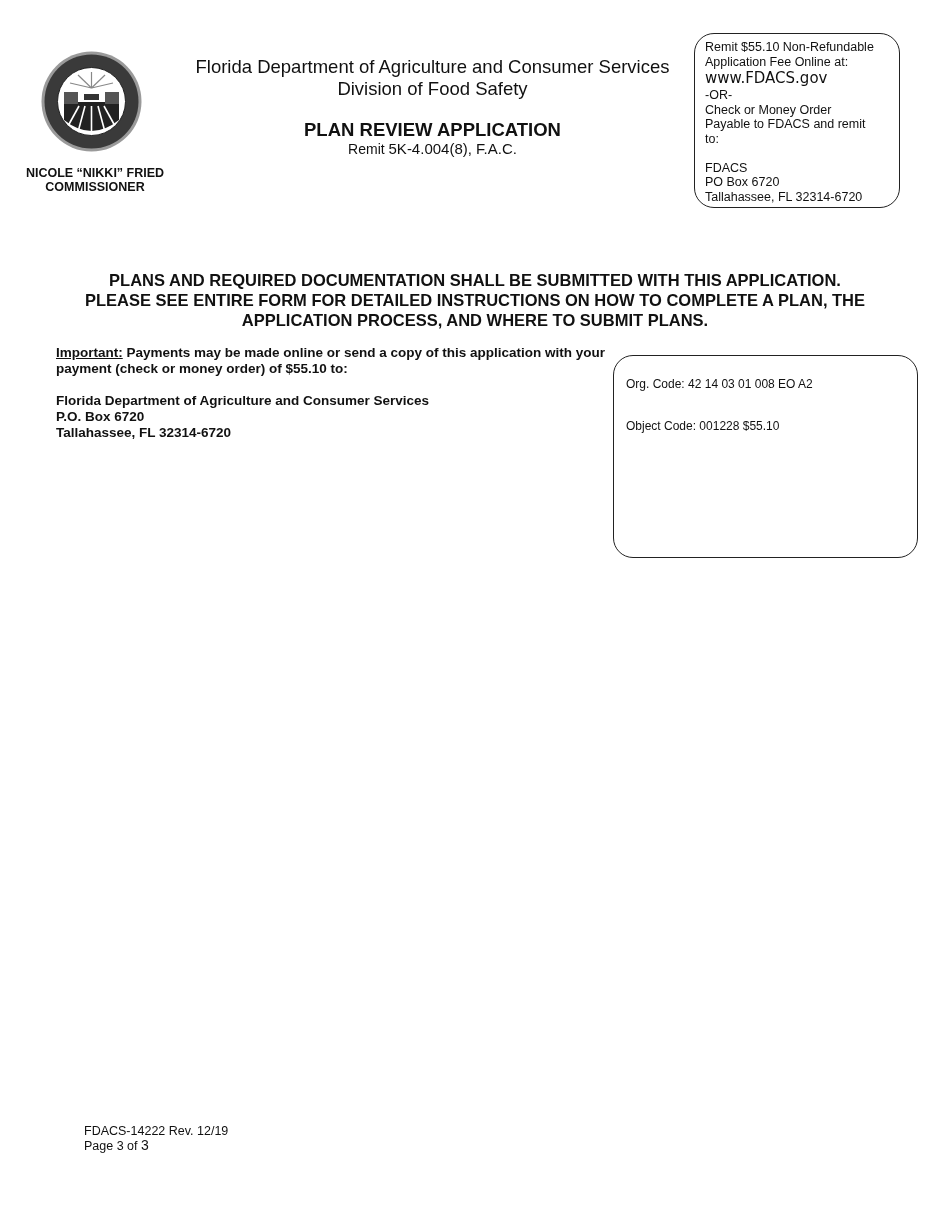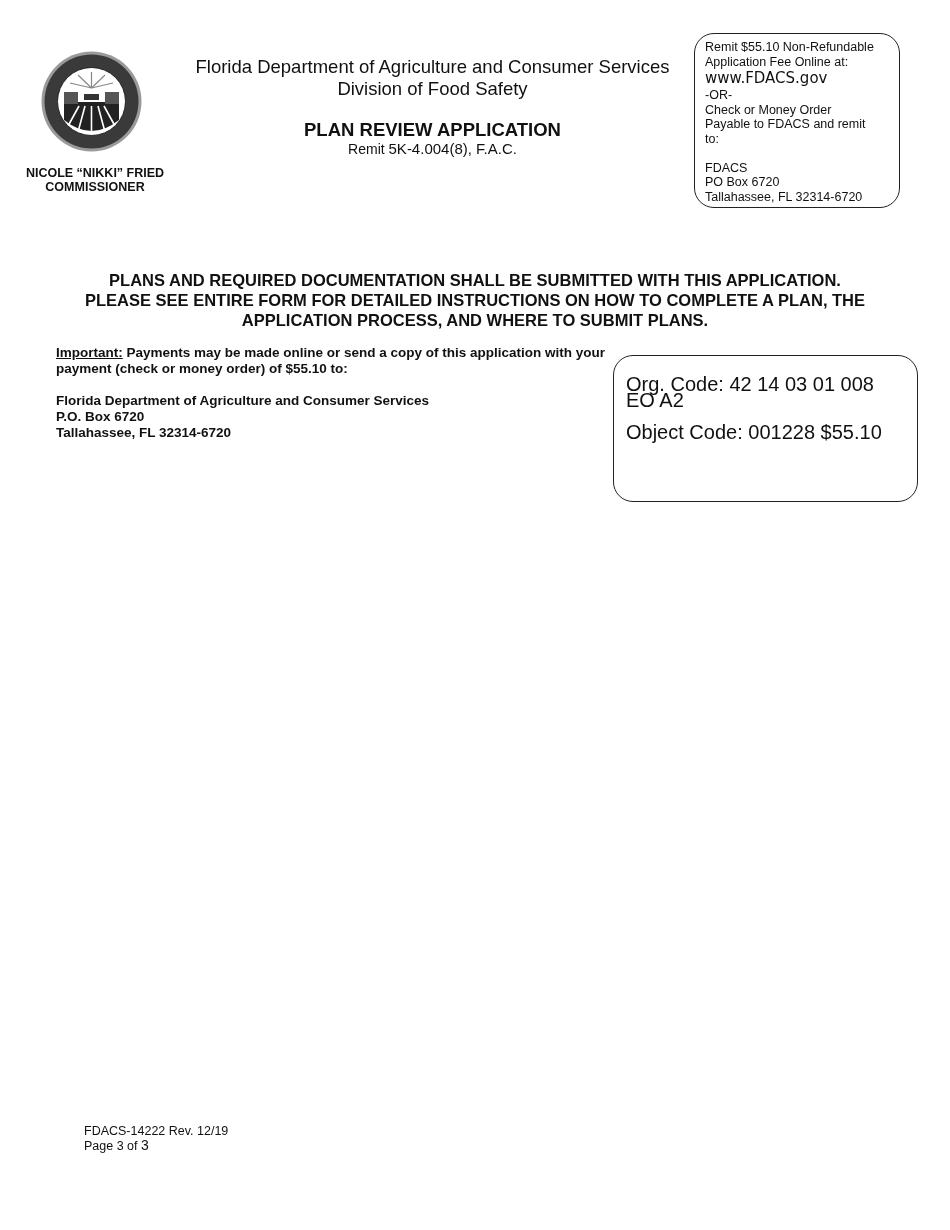--- a/index.html
+++ b/index.html
@@ -29,25 +29,25 @@
     .notice {
       left: 50px; top: 270px; width: 850px; text-align: center;
       font-size: 16.5px; font-weight: bold; line-height: 20px;
     }
     .payment {
       left: 56px; top: 345px; width: 550px;
       font-size: 13.5px; font-weight: bold; line-height: 16px;
     }
     .payment u { font-weight: bold; }
     .codes-box {
-      left: 613px; top: 355px; width: 305px; height: 147px;
+      left: 613px; top: 355px; width: 305px; height: 203px;
       border: 1.5px solid #222; box-sizing: border-box;
-      padding: 20px 12px; font-size: 20px; line-height: 16px;
+      padding: 20px 12px; font-size: 12px; line-height: 16px;
     }
-    .codes-box div + div { margin-top: 16px; }
+    .codes-box div + div { margin-top: 26px; }
     .footer {
       left: 84px; top: 1124px; font-size: 12.5px; line-height: 14px;
     }
     .footer .big { font-size: 14px; }
   </style>
 </head>
 <body>
 
 <div class="abs seal">
   <svg width="103" height="103" viewBox="0 0 103 103">

